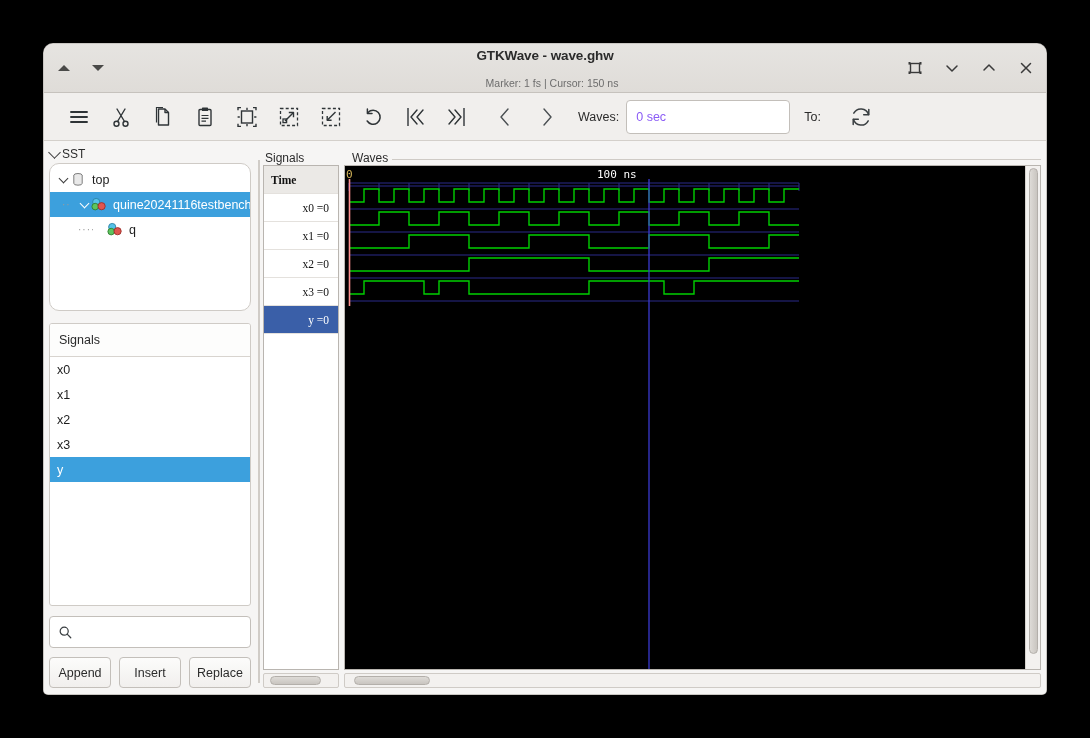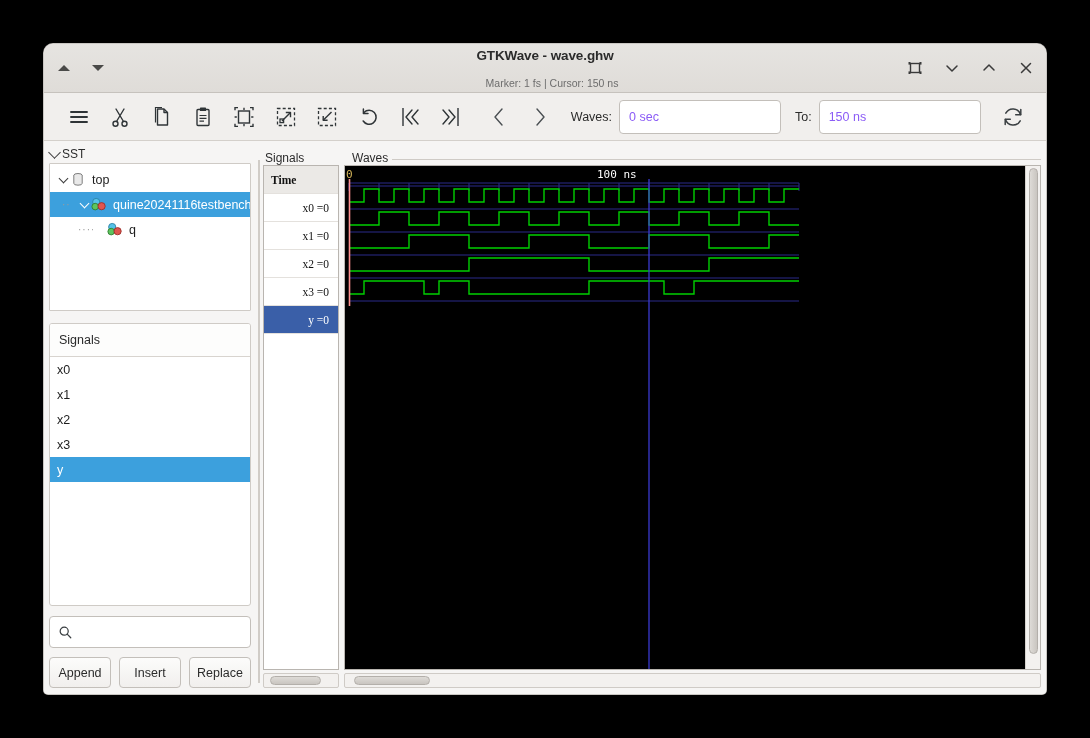--- a/index.html
+++ b/index.html
@@ -113,21 +113,21 @@
     width: 9px; height: 9px;
     border-left: 1.4px solid #3a3a3a;
     border-bottom: 1.4px solid #3a3a3a;
     transform: rotate(-45deg);
     margin-bottom: 3px;
   }
   #sst-tree-box {
     height: 148px;
     background: #ffffff;
     border: 1px solid #cfcbc6;
-    border-radius: 1px;
+    border-radius: 10px;
     overflow: hidden;
     padding-top: 3px;
     flex: none;
   }
   .tree-row {
     display: flex; align-items: center;
     height: 25px;
     font-size: 12.5px;
     color: #1d1d1d;
     white-space: nowrap;
@@ -496,21 +496,20 @@
     <div class="tool">
       <svg width="26" height="26" viewBox="0 0 26 26">
         <path d="M10 5 L17 13 L10 21" fill="none" stroke="#4a4f52" stroke-width="1.4" stroke-linecap="round" stroke-linejoin="round"></path>
       </svg>
     </div>
 
     <div class="field-label">Waves:</div>
     <div class="txtfield" id="from-field">0 sec</div>
 
     <div class="field-label to">To:</div>
-    <div class="txtfield" id="to-field">150 ns</div>
 
     <div class="tool" style="margin-left:12px">
       <svg width="26" height="26" viewBox="0 0 26 26">
         <path d="M20.5 10.5 A8 8 0 0 0 5.8 9.2" fill="none" stroke="#3a3f42" stroke-width="1.5" stroke-linecap="round"></path>
         <path d="M5.5 15.5 A8 8 0 0 0 20.2 16.8" fill="none" stroke="#3a3f42" stroke-width="1.5" stroke-linecap="round"></path>
         <path d="M20.8 5.6 L20.8 10.8 L15.7 10.8" fill="none" stroke="#3a3f42" stroke-width="1.5" stroke-linecap="round" stroke-linejoin="round"></path>
         <path d="M5.2 20.4 L5.2 15.2 L10.3 15.2" fill="none" stroke="#3a3f42" stroke-width="1.5" stroke-linecap="round" stroke-linejoin="round"></path>
       </svg>
     </div>
   </div>

